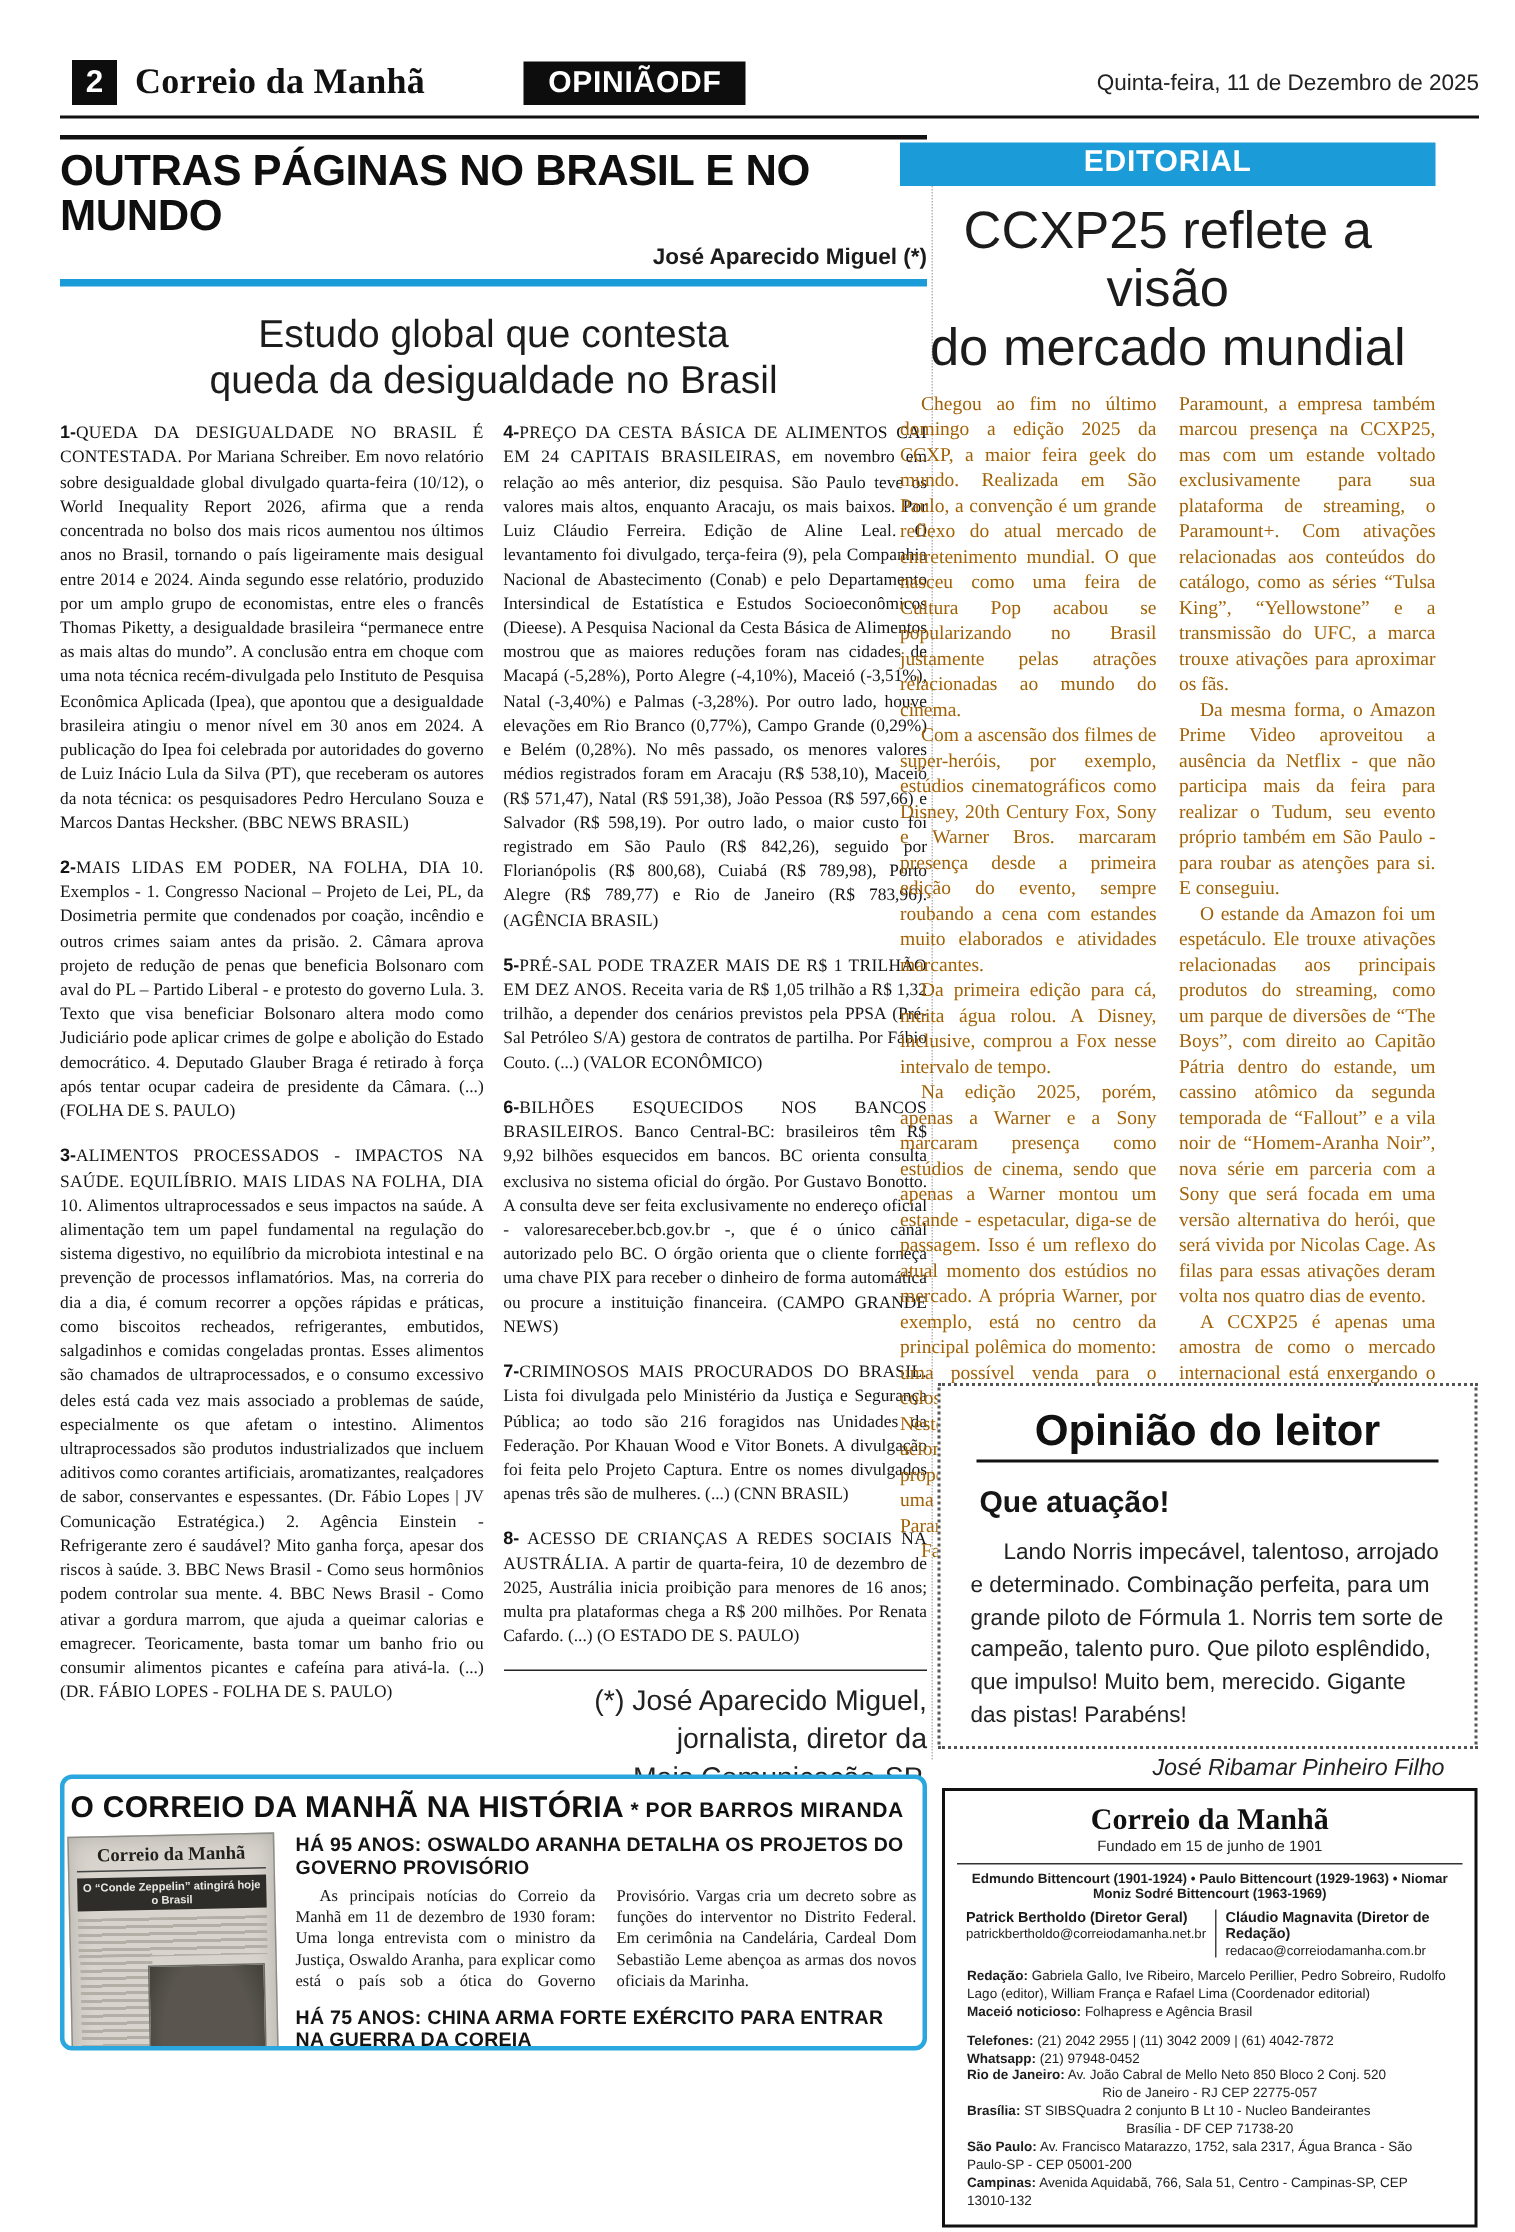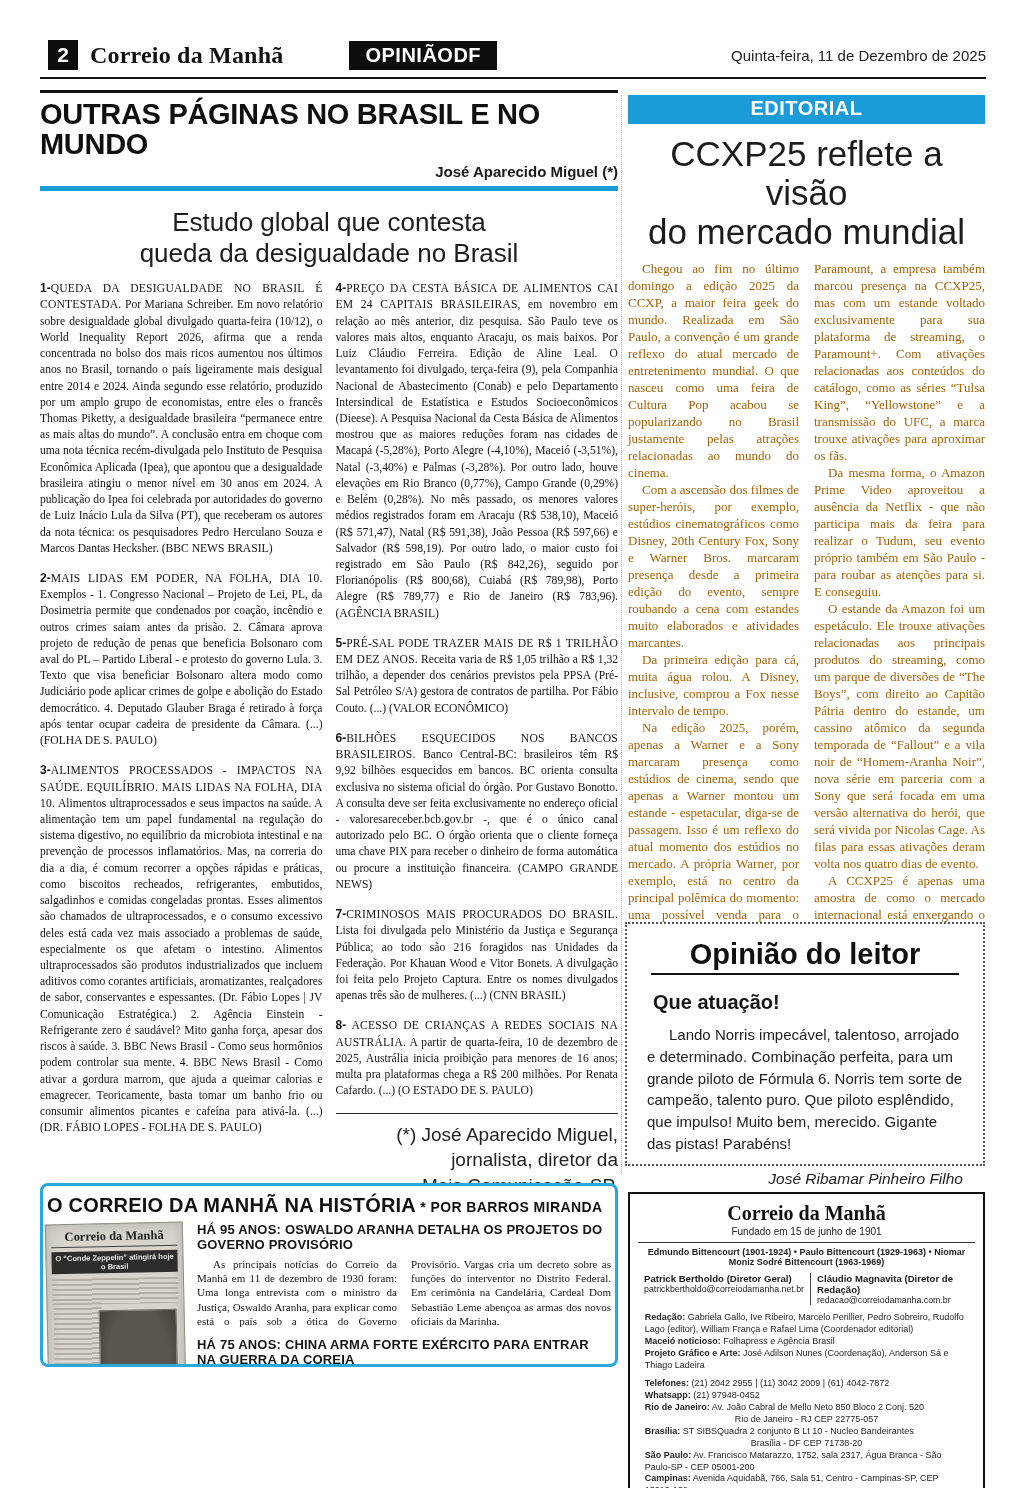--- a/index.html
+++ b/index.html
@@ -30,21 +30,21 @@
   .cols{display:flex;gap:13px;}
   .col{width:283px;}
   .item{margin:0 0 13px 0;font-family:"Liberation Serif","DejaVu Serif",serif;font-size:11.6px;
         line-height:1.4;text-align:justify;color:#141414;}
   .inum{font-family:"Liberation Sans","DejaVu Sans",sans-serif;font-weight:bold;font-size:12px;}
   .ilead{letter-spacing:.2px;}
   .footnote{margin-top:10px;border-top:1.5px solid #222;padding-top:8px;text-align:right;
             font-size:19px;line-height:1.35;color:#222;}
 
   
-  .right-region{position:absolute;left:628px;top:95px;width:357px;}
+  .right-region{position:absolute;left:600px;top:95px;width:357px;}
   .ed-banner{background:#1b9cd8;color:#fff;font-weight:bold;font-size:20px;letter-spacing:.5px;
              text-align:center;padding:2px 0 4px 0;}
   .ed-title{margin:10px 0 8px 0;text-align:center;font-weight:400;font-size:35px;line-height:1.12;color:#1c1c1c;}
   .ed-cols{display:flex;gap:15px;}
   .ecol{width:171px;}
   .epar{margin:0;font-family:"Liberation Serif","DejaVu Serif",serif;font-size:13px;line-height:1.31;
         text-align:justify;text-indent:14px;color:#a16207;}
   .epar.noindent{text-indent:0;}
 
   
@@ -157,21 +157,21 @@
         <p class="epar">A CCXP25 é apenas uma amostra de como o mercado internacional está enxergando o futuro do entretenimento. Por mais que o cinema não vá acabar, o streaming não vai parar de crescer e buscará dominância.</p>
       </div>
     </div>
   </section>
 
   <section class="reader-box">
     <div class="reader-title-wrap">
       <span class="reader-title">Opinião do leitor</span>
     </div>
     <div class="letter-title">Que atuação!</div>
-    <p class="letter-body">Lando Norris impecável, talentoso, arrojado e determinado. Combinação perfeita, para um grande piloto de Fórmula 6. Norris tem sorte de campeão, talento puro. Que piloto esplêndido, que impulso! Muito bem, merecido. Gigante das pistas! Parabéns!</p>
+    <p class="letter-body">Lando Norris impecável, talentoso, arrojado e determinado. Combinação perfeita, para um grande piloto de Fórmula 1. Norris tem sorte de campeão, talento puro. Que piloto esplêndido, que impulso! Muito bem, merecido. Gigante das pistas! Parabéns!</p>
     <div class="letter-sign">
       <div>José Ribamar Pinheiro Filho</div>
       <div>Brasília - Distrito Federal</div>
     </div>
   </section>
 
   <section class="history-box">
     <div class="hist-title">
       <span>O CORREIO DA MANHÃ NA HISTÓRIA</span><span class="suffix"> * POR BARROS MIRANDA</span>
     </div>
@@ -203,21 +203,20 @@
         <div class="mh-dir-mail">patrickbertholdo@correiodamanha.net.br</div>
       </div>
       <div class="mh-dir">
         <div class="mh-dir-name">Cláudio Magnavita (Diretor de Redação)</div>
         <div class="mh-dir-mail">redacao@correiodamanha.com.br</div>
       </div>
     </div>
     <div class="mh-block">
       <div class="mh-line"><b>Redação:</b><span> Gabriela Gallo, Ive Ribeiro, Marcelo Perillier, Pedro Sobreiro, Rudolfo Lago (editor), William França e Rafael Lima (Coordenador editorial)</span></div>
       <div class="mh-line"><b>Maceió noticioso:</b><span> Folhapress e Agência Brasil</span></div>
-      <div class="mh-line"><b>Projeto Gráfico e Arte:</b><span> José Adilson Nunes (Coordenação), Anderson Sá e Thiago Ladeira</span></div>
     </div>
     <div class="mh-block">
       <div class="mh-line"><b>Telefones:</b><span> (21) 2042 2955 | (11) 3042 2009 | (61) 4042-7872</span></div>
       <div class="mh-line"><b>Whatsapp:</b><span> (21) 97948-0452</span></div>
       <div class="mh-line"><b>Rio de Janeiro:</b><span> Av. João Cabral de Mello Neto 850 Bloco 2 Conj. 520</span></div>
       <div class="mh-line center"><span>Rio de Janeiro - RJ CEP 22775-057</span></div>
       <div class="mh-line"><b>Brasília:</b><span> ST SIBSQuadra 2 conjunto B Lt 10 - Nucleo Bandeirantes</span></div>
       <div class="mh-line center"><span>Brasília - DF CEP 71738-20</span></div>
       <div class="mh-line"><b>São Paulo:</b><span> Av. Francisco Matarazzo, 1752, sala 2317, Água Branca - São Paulo-SP - CEP 05001-200</span></div>
       <div class="mh-line"><b>Campinas:</b><span> Avenida Aquidabã, 766, Sala 51, Centro - Campinas-SP, CEP 13010-132</span></div>

